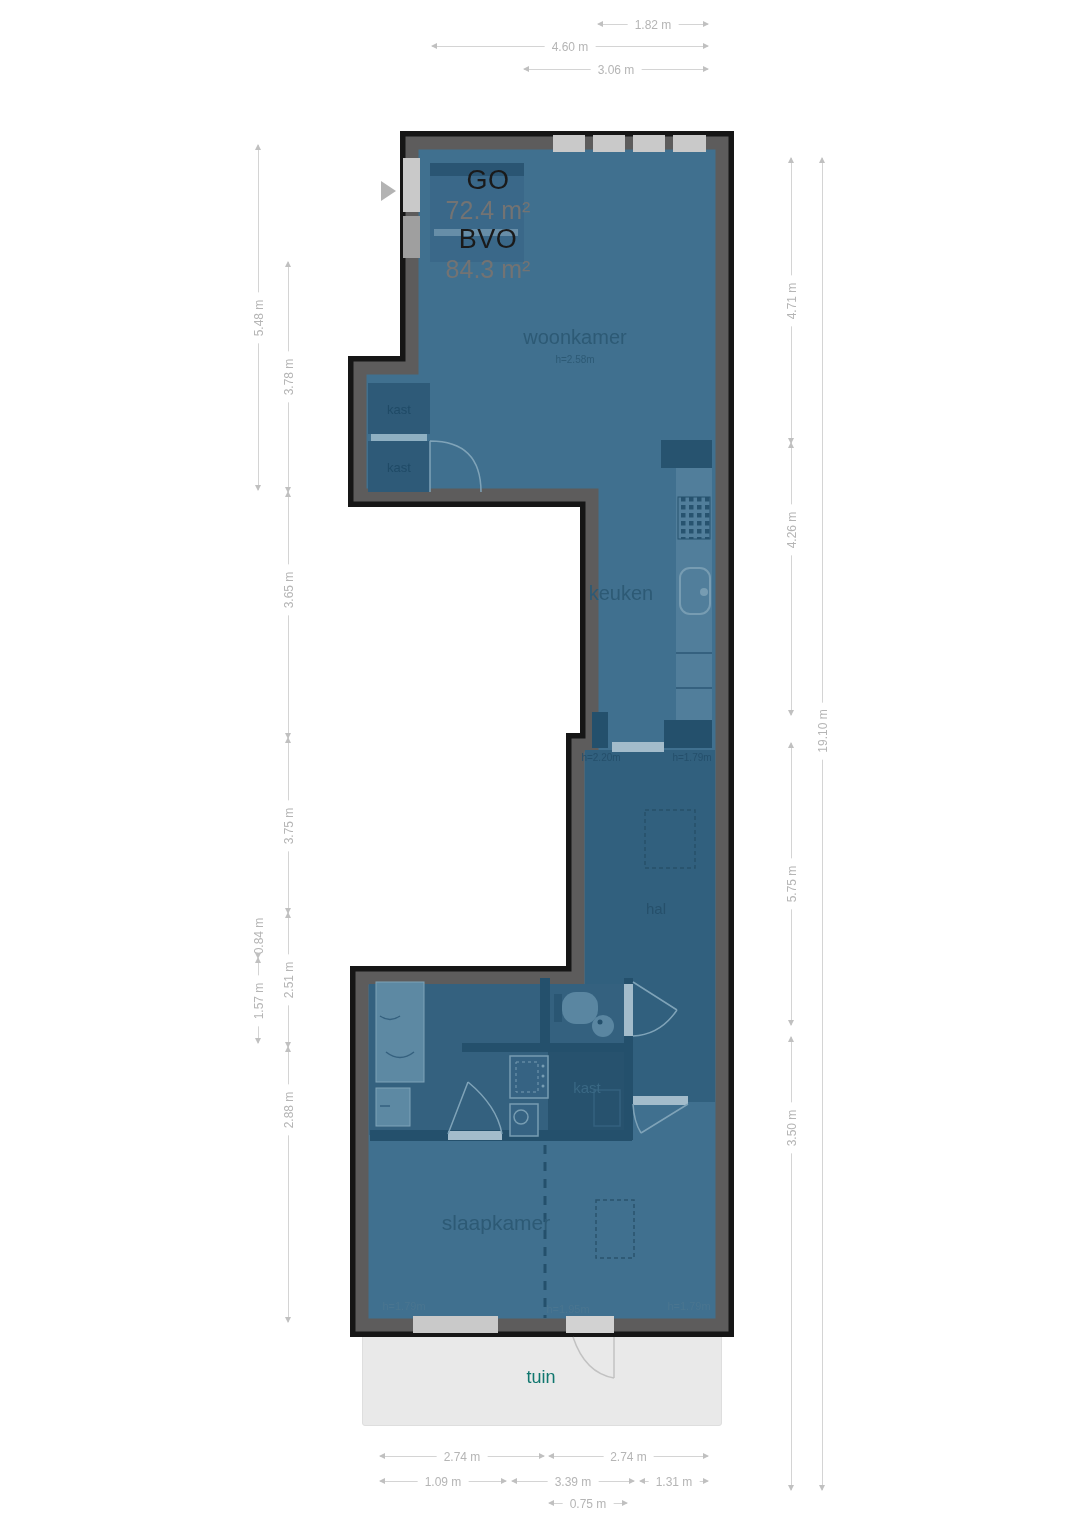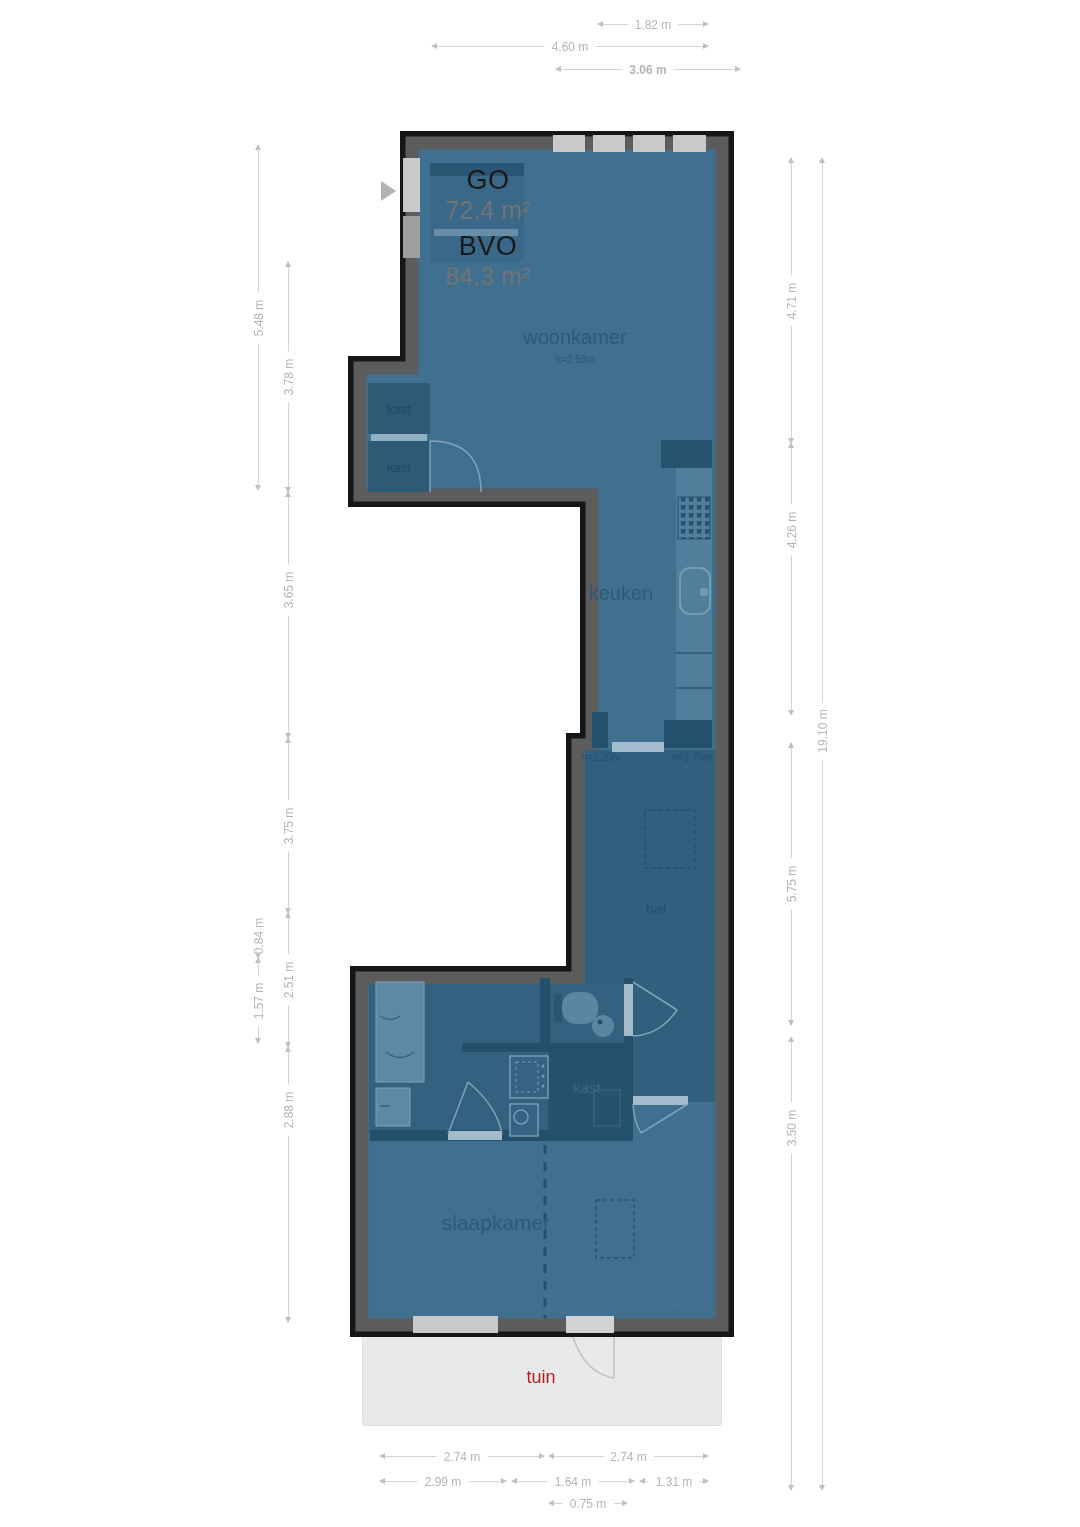--- a/index.html
+++ b/index.html
@@ -8,21 +8,21 @@
   .canvas > svg{position:absolute;left:0;top:0;z-index:2;}
   
   .tuin{position:absolute;left:362px;top:1334px;width:358px;height:90px;z-index:1;
         background:#e9e9e9;border:1px solid #dedede;border-radius:3px;}
   
   .lab{position:absolute;z-index:3;transform:translate(-50%,-50%);white-space:nowrap;color:#2d5a75;}
   
   .area{position:absolute;left:398px;top:166px;width:180px;z-index:3;text-align:center;color:#1a1a1a;}
   .area .big{font-size:27px;line-height:29px;letter-spacing:.5px;}
   .area .val{font-size:25px;line-height:30px;color:#737373;}
-  .area .gap{margin-top:7px;}
+  .area .gap{}
   
   .entry{position:absolute;left:381px;top:181px;z-index:3;width:0;height:0;
          border-top:10px solid transparent;border-bottom:10px solid transparent;
          border-left:15px solid #b3b3b3;}
   
   .dimh,.dimv{position:absolute;z-index:3;text-align:right;}
   .dimh{height:0;border-top:1px solid #d4d4d4;}
   .dimv{width:0;border-left:1px solid #d4d4d4;}
   .dimh::before{content:"";position:absolute;left:-1px;top:-4px;
     border:3.5px solid transparent;border-left:0;border-right:6px solid #c0c0c0;}
@@ -152,49 +152,49 @@
   </div>
 
   <div class="lab" style="left:575px;top:337px;font-size:20px;">woonkamer</div>
   <div class="lab" style="left:575px;top:359px;font-size:10px;">h=2.58m</div>
   <div class="lab" style="left:621px;top:593px;font-size:20px;">keuken</div>
   <div class="lab" style="left:656px;top:908px;font-size:15px;color:#26506b;">hal</div>
   <div class="lab" style="left:496px;top:1223px;font-size:21px;text-align:right;">slaapkamer</div>
   <div class="lab" style="left:399px;top:409px;font-size:13px;color:#1f4a66;">kast</div>
   <div class="lab" style="left:399px;top:467px;font-size:13px;color:#1f4a66;">kast</div>
   <div class="lab" style="left:587px;top:1087px;font-size:15px;color:#3a6884;">kast</div>
-  <div class="lab" style="left:541px;top:1377px;font-size:18px;color:#b91c1c;">tuin</div>
+  <div class="lab" style="left:541px;top:1377px;font-size:18px;color:#0f766e;">tuin</div>
 
   <div class="lab" style="left:601px;top:757px;font-size:10px;color:#254f6b;">h=2.20m</div>
   <div class="lab" style="left:692px;top:757px;font-size:10px;color:#254f6b;">h=1.79m</div>
   <div class="lab" style="left:404px;top:1306px;font-size:11px;color:#4a7590;">h=1.79m</div>
   <div class="lab" style="left:568px;top:1309px;font-size:11px;color:#4a7590;">h=1.95m</div>
   <div class="lab" style="left:689px;top:1306px;font-size:11px;color:#4a7590;">h=1.79m</div>
 
   <div class="dimh" style="left:598px;top:24px;width:110px;">
       <span class="lbl">1.82 m</span>
     </div>
   <div class="dimh" style="left:432px;top:46px;width:276px;">
       <span class="lbl">4.60 m</span>
     </div>
-  <div class="dimh" style="left:556px;top:69px;width:184px;font-weight:bold;">
+  <div class="dimh" style="left:524px;top:69px;width:184px;">
       <span class="lbl">3.06 m</span>
     </div>
 
   <div class="dimh" style="left:380px;top:1456px;width:164px;">
       <span class="lbl">2.74 m</span>
     </div>
   <div class="dimh" style="left:549px;top:1456px;width:159px;">
       <span class="lbl">2.74 m</span>
     </div>
   <div class="dimh" style="left:380px;top:1481px;width:126px;">
-      <span class="lbl">2.99 m</span>
+      <span class="lbl">1.09 m</span>
     </div>
   <div class="dimh" style="left:512px;top:1481px;width:122px;">
-      <span class="lbl">1.64 m</span>
+      <span class="lbl">3.39 m</span>
     </div>
   <div class="dimh" style="left:640px;top:1481px;width:68px;">
       <span class="lbl">1.31 m</span>
     </div>
   <div class="dimh" style="left:549px;top:1503px;width:78px;">
       <span class="lbl">0.75 m</span>
     </div>
 
   <div class="dimv" style="left:258px;top:145px;height:345px;">
       <span class="lbl">5.48 m</span>

